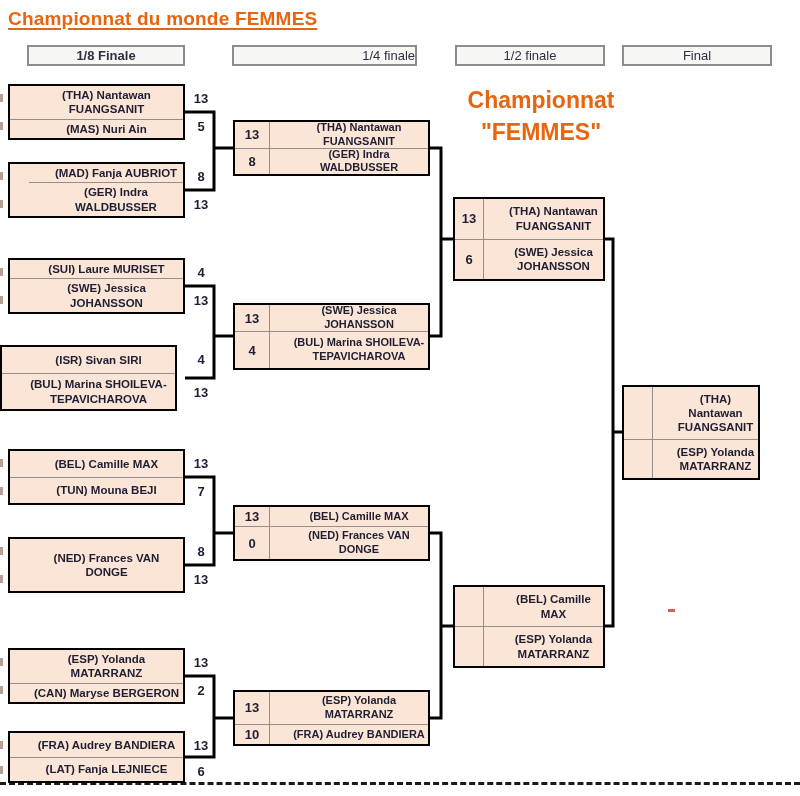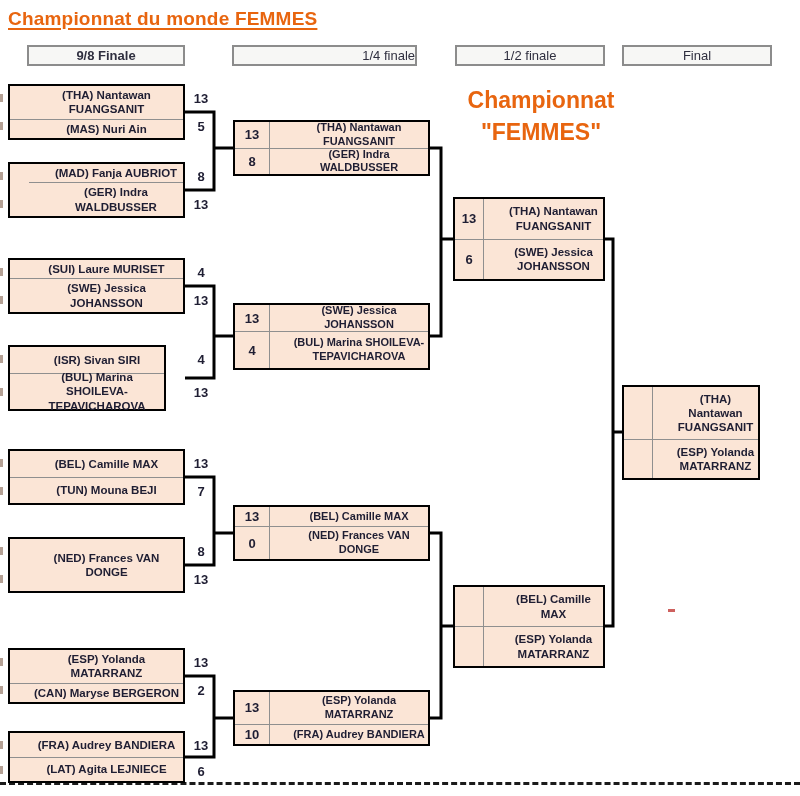--- a/index.html
+++ b/index.html
@@ -57,21 +57,21 @@
   .seed-mark { position:absolute; left:0; width:3px; height:8px; background:#b4a094; }
 </style>
 </head>
 <body>
 
 <div id="canvas">
 
   <div class="page-title">Championnat du monde FEMMES</div>
 
   <div class="round-header bold" style="left:27px;width:158px;">
-      <span>9/8 Finale</span>
+      <span>1/8 Finale</span>
     </div>
   <div class="round-header" style="left:232px;width:185px;justify-content:flex-end;">
       <span>1/4 finale</span>
     </div>
   <div class="round-header" style="left:455px;width:150px;">
       <span>1/2 finale</span>
     </div>
   <div class="round-header" style="left:622px;width:150px;">
       <span>Final</span>
     </div>
@@ -119,21 +119,21 @@
     <div class="prow">
         <span class="ncell">(SUI) Laure MURISET</span>
       </div>
     <div class="prow">
         <span class="ncell">(SWE) Jessica JOHANSSON</span>
       </div>
   </div>
   <span class="ext-score" style="left:187px;top:258px;height:28px;">4</span>
   <span class="ext-score" style="left:187px;top:286px;height:28px;">13</span>
 
-  <div class="pair" style="left:8px;top:345px;width:158px;height:66px;">
+  <div class="pair" style="left:0;top:345px;width:177px;height:66px;">
     <div class="prow" style="flex:0 0 26px;">
         <span class="ncell">(ISR) Sivan SIRI</span>
       </div>
     <div class="prow">
         <span class="ncell">(BUL) Marina SHOILEVA-TEPAVICHAROVA</span>
       </div>
   </div>
   <span class="ext-score" style="left:187px;top:345px;height:28px;">4</span>
   <span class="ext-score" style="left:187px;top:373px;height:38px;">13</span>
 
@@ -165,21 +165,21 @@
       </div>
   </div>
   <span class="ext-score" style="left:187px;top:648px;height:28px;">13</span>
   <span class="ext-score" style="left:187px;top:676px;height:28px;">2</span>
 
   <div class="pair" style="left:8px;top:731px;width:177px;height:52px;">
     <div class="prow">
         <span class="ncell">(FRA) Audrey BANDIERA</span>
       </div>
     <div class="prow">
-        <span class="ncell">(LAT) Agita LEJNIECE</span>
+        <span class="ncell">(LAT) Fanja LEJNIECE</span>
       </div>
   </div>
   <span class="ext-score" style="left:187px;top:731px;height:28px;">13</span>
   <span class="ext-score" style="left:187px;top:759px;height:24px;">6</span>
 
   <div class="pair qf" style="left:233px;top:120px;width:197px;height:56px;">
     <div class="prow">
         <span class="scell">13</span>
         <span class="ncell">(THA) Nantawan FUANGSANIT</span>
       </div>

